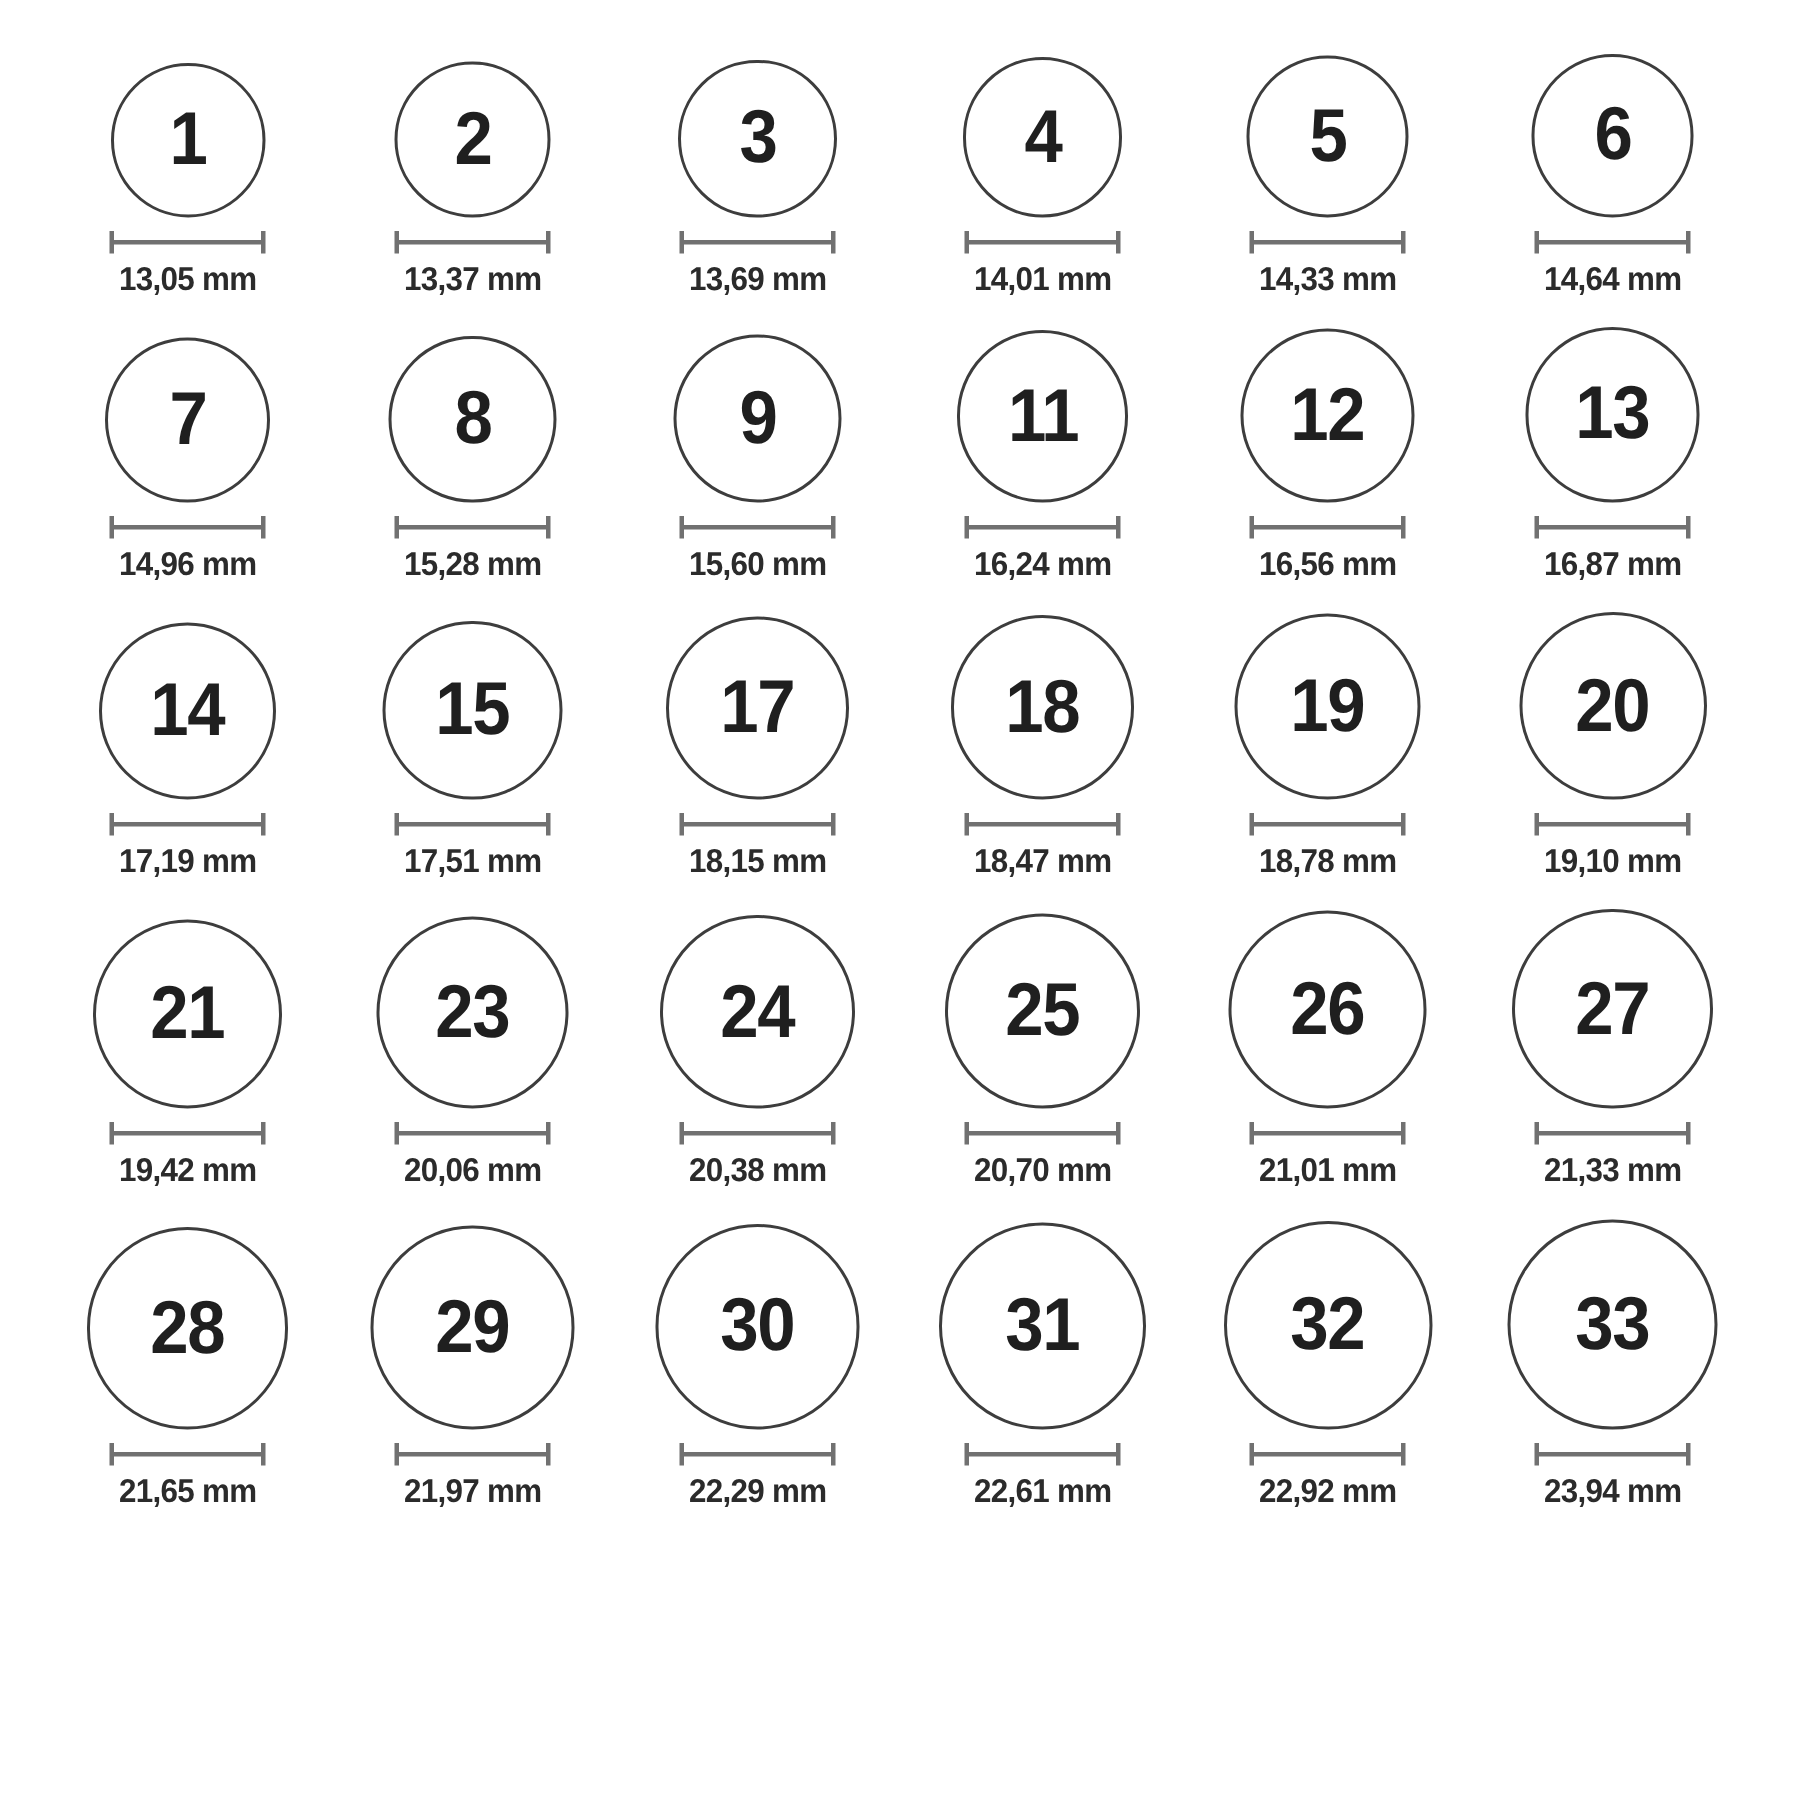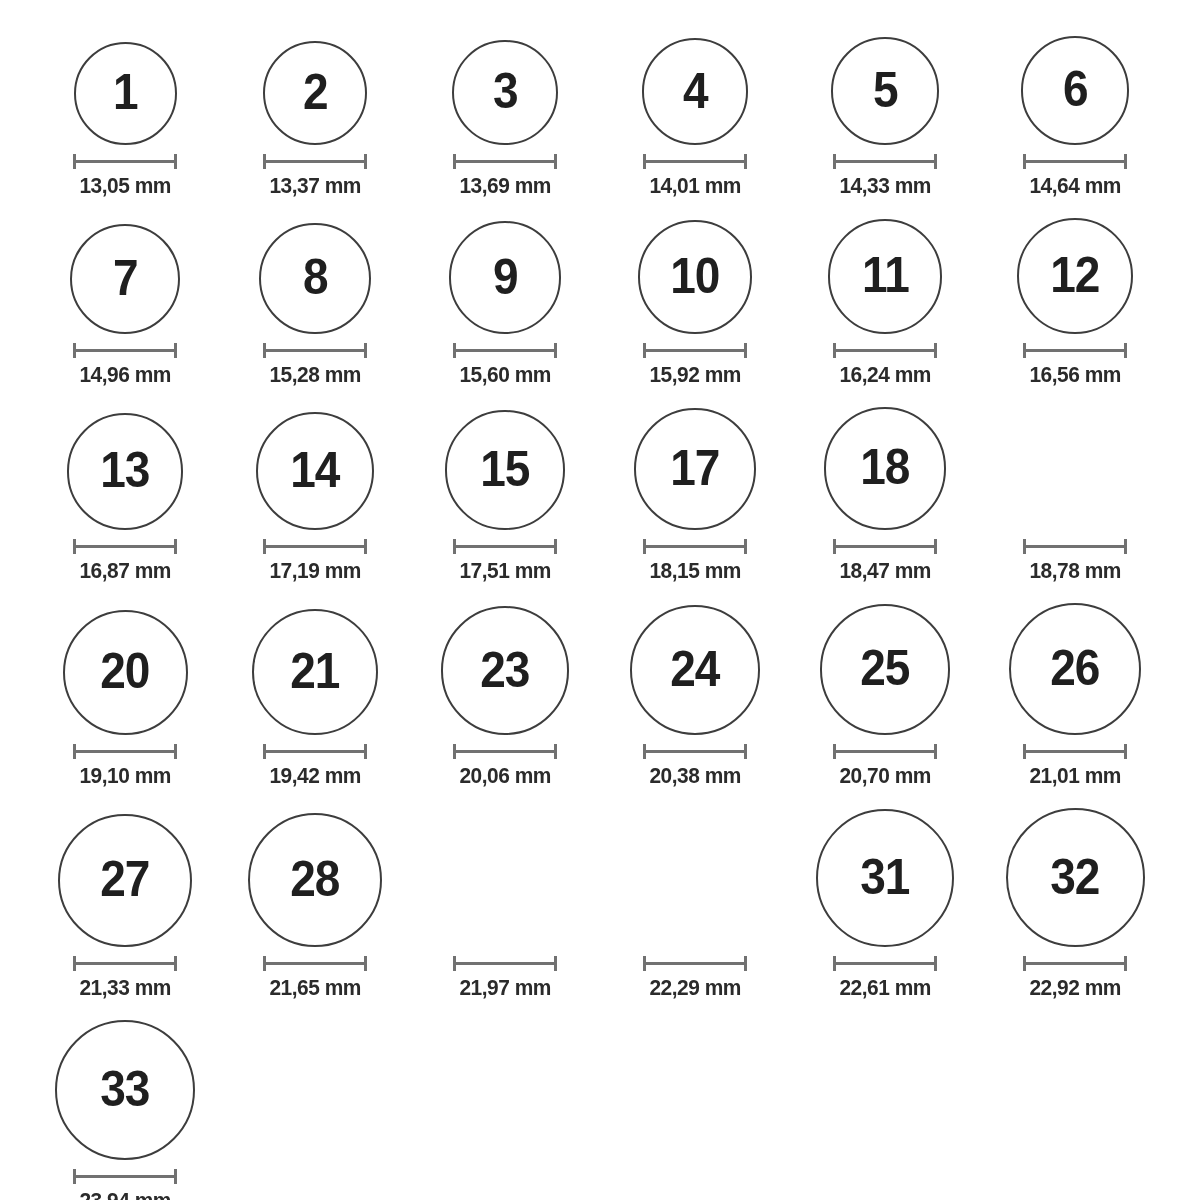--- a/index.html
+++ b/index.html
@@ -140,27 +140,20 @@
     <div class="dim"></div>
     <div class="label">15,28 mm</div>
   </div>
     <div class="cell" style="--d: 112.3px;">
     <div class="circle">
       <span class="num">9</span>
     </div>
     <div class="dim"></div>
     <div class="label">15,60 mm</div>
   </div>
-    <div class="cell" style="--d: 113.4px;">
-    <div class="circle">
-      <span class="num">10</span>
-    </div>
-    <div class="dim"></div>
-    <div class="label">15,92 mm</div>
-  </div>
     <div class="cell" style="--d: 114.6px;">
     <div class="circle">
       <span class="num">11</span>
     </div>
     <div class="dim"></div>
     <div class="label">16,24 mm</div>
   </div>
     <div class="cell" style="--d: 115.8px;">
     <div class="circle">
       <span class="num">12</span>
@@ -197,20 +190,23 @@
     <div class="label">18,15 mm</div>
   </div>
     <div class="cell" style="--d: 122.7px;">
     <div class="circle">
       <span class="num">18</span>
     </div>
     <div class="dim"></div>
     <div class="label">18,47 mm</div>
   </div>
     <div class="cell" style="--d: 123.9px;">
+    <div class="circle">
+      <span class="num">19</span>
+    </div>
     <div class="dim"></div>
     <div class="label">18,78 mm</div>
   </div>
     <div class="cell" style="--d: 125.0px;">
     <div class="circle">
       <span class="num">20</span>
     </div>
     <div class="dim"></div>
     <div class="label">19,10 mm</div>
   </div>
@@ -257,24 +253,30 @@
     <div class="label">21,33 mm</div>
   </div>
     <div class="cell" style="--d: 134.3px;">
     <div class="circle">
       <span class="num">28</span>
     </div>
     <div class="dim"></div>
     <div class="label">21,65 mm</div>
   </div>
     <div class="cell" style="--d: 135.5px;">
+    <div class="circle">
+      <span class="num">29</span>
+    </div>
     <div class="dim"></div>
     <div class="label">21,97 mm</div>
   </div>
     <div class="cell" style="--d: 136.6px;">
+    <div class="circle">
+      <span class="num">30</span>
+    </div>
     <div class="dim"></div>
     <div class="label">22,29 mm</div>
   </div>
     <div class="cell" style="--d: 137.8px;">
     <div class="circle">
       <span class="num">31</span>
     </div>
     <div class="dim"></div>
     <div class="label">22,61 mm</div>
   </div>

